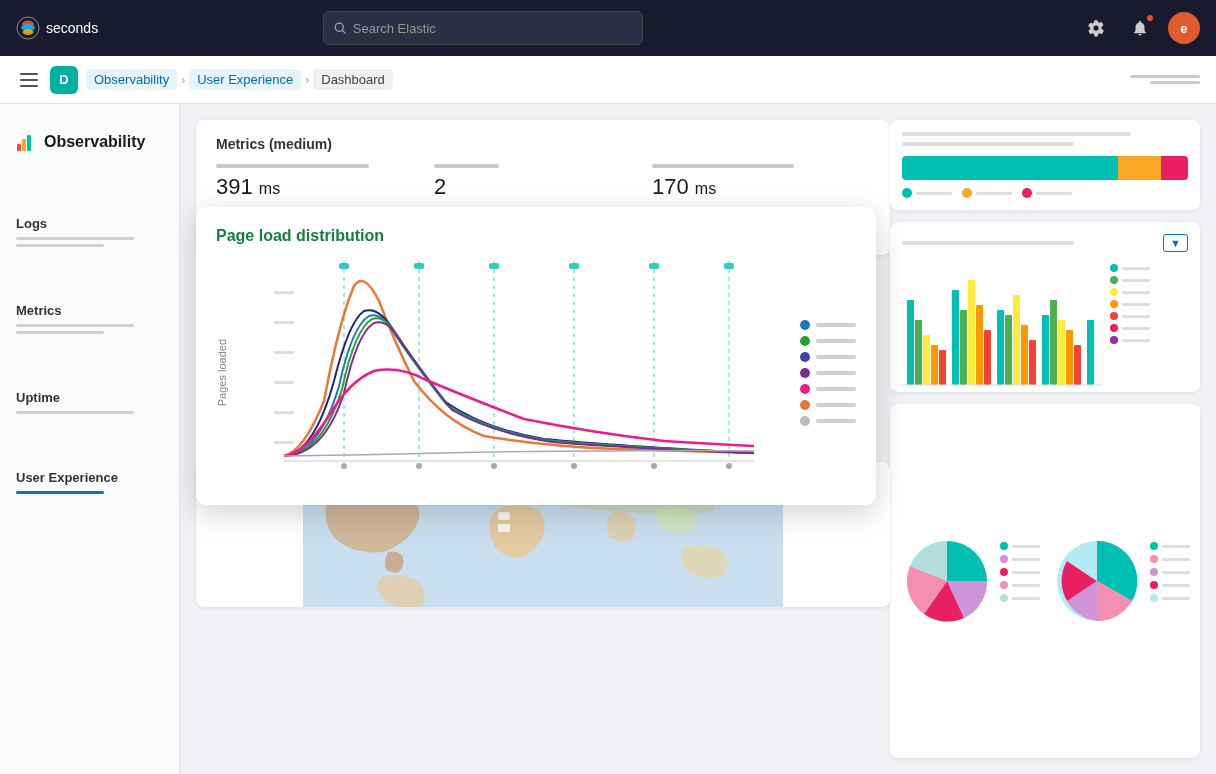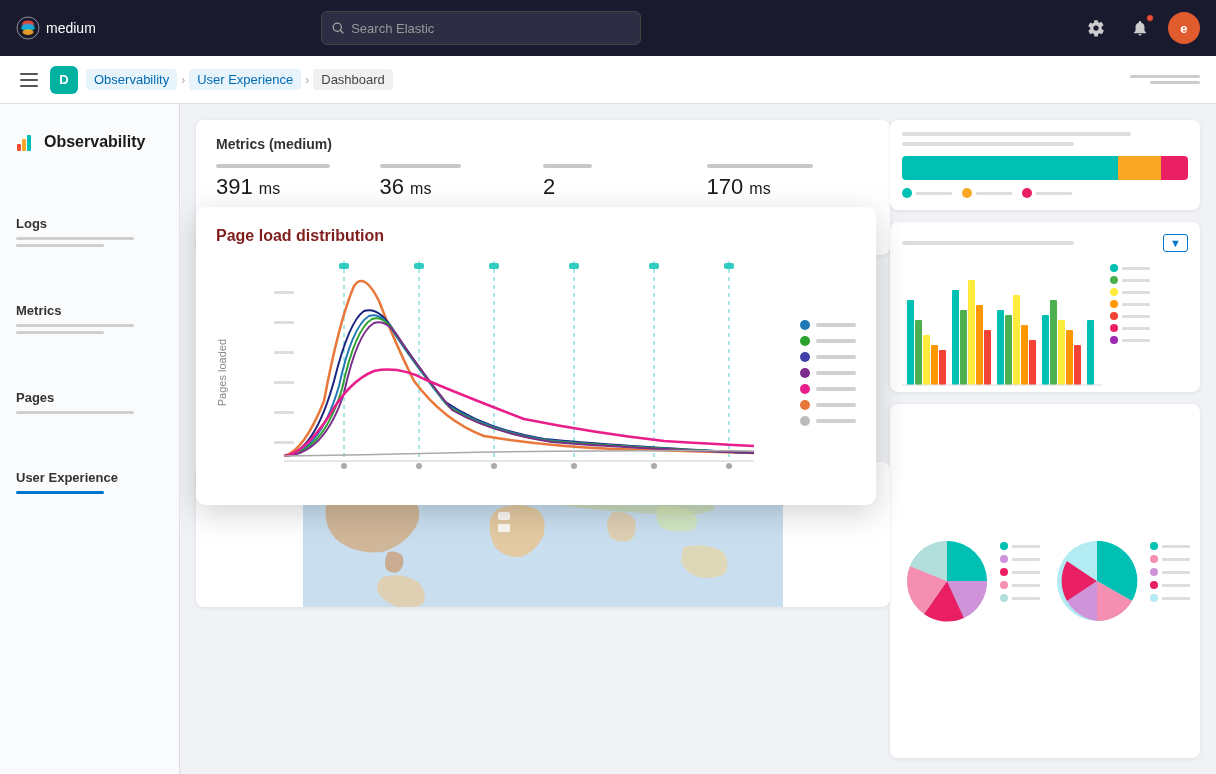--- a/index.html
+++ b/index.html
@@ -205,21 +205,21 @@
       top: -60px;
       left: 0;
       width: 680px;
       background: white;
       border-radius: 10px;
       box-shadow: 0 8px 32px rgba(0,0,0,0.18);
       padding: 20px;
       z-index: 10;
     }
     .chart-title {
-      font-size: 16px; font-weight: 600; color: #7f1d1d; margin-bottom: 16px;
+      font-size: 16px; font-weight: 600; color: #15803d; margin-bottom: 16px;
     }
     .chart-body {
       display: flex; gap: 12px;
     }
     .chart-y-label {
       writing-mode: vertical-rl;
       transform: rotate(180deg);
       font-size: 11px; color: #888;
       align-self: center;
     }
@@ -267,21 +267,21 @@
 <div class="top-nav">
   <div class="elastic-logo">
 
     <svg class="logo-icon" viewBox="0 0 24 24">
       <circle cx="12" cy="12" r="11" fill="none" stroke="#fff" stroke-width="0.5"></circle>
       <ellipse cx="12" cy="8" rx="6" ry="3.5" fill="#f04e37" opacity="0.9"></ellipse>
       <ellipse cx="12" cy="12" rx="7" ry="3" fill="#00bfb3" opacity="0.9"></ellipse>
       <ellipse cx="12" cy="16" rx="5.5" ry="3" fill="#f9a825" opacity="0.9"></ellipse>
       <ellipse cx="12" cy="10.5" rx="6.5" ry="3" fill="#1ba9f5" opacity="0.7"></ellipse>
     </svg>
-    <span>medium</span>
+    <span>seconds</span>
   </div>
 
   <div class="search-bar">
     <svg width="13" height="13" viewBox="0 0 16 16">
       <circle cx="6.5" cy="6.5" r="5" stroke="#aaa" stroke-width="1.5" fill="none"></circle>
       <line x1="10.5" y1="10.5" x2="14" y2="14" stroke="#aaa" stroke-width="1.5"></line>
     </svg>
     <span style="color:#999;font-size:13px;">Search Elastic</span>
   </div>
 
@@ -354,21 +354,21 @@
       </div>
       <div class="sidebar-lines">
         <div class="sidebar-line" style="width:80%"></div>
         <div class="sidebar-line" style="width:60%"></div>
       </div>
     </div>
 
 
     <div class="sidebar-section">
       <div class="sidebar-section-header">
-        <span>Pages</span>
+        <span>Uptime</span>
       </div>
       <div class="sidebar-lines">
         <div class="sidebar-line" style="width:80%"></div>
       </div>
     </div>
 
     <div class="sidebar-section active">
       <div class="sidebar-section-header">
         <span>User Experience</span>
       </div>
@@ -381,24 +381,20 @@
   <div class="content-area">
 
     <div class="dashboard-main">
 
       <div class="metrics-card">
         <div class="metrics-title">Metrics (medium)</div>
         <div class="metrics-row">
           <div class="metric-item">
             <div class="metric-bar" style="width:70%"></div>
             <div class="metric-value">391 <span>ms</span></div>
-          </div>
-          <div class="metric-item">
-            <div class="metric-bar" style="width:50%"></div>
-            <div class="metric-value">36 <span>ms</span></div>
           </div>
           <div class="metric-item">
             <div class="metric-bar" style="width:30%"></div>
             <div class="metric-value">2</div>
           </div>
           <div class="metric-item">
             <div class="metric-bar" style="width:65%"></div>
             <div class="metric-value">170 <span>ms</span></div>
           </div>
         </div>

